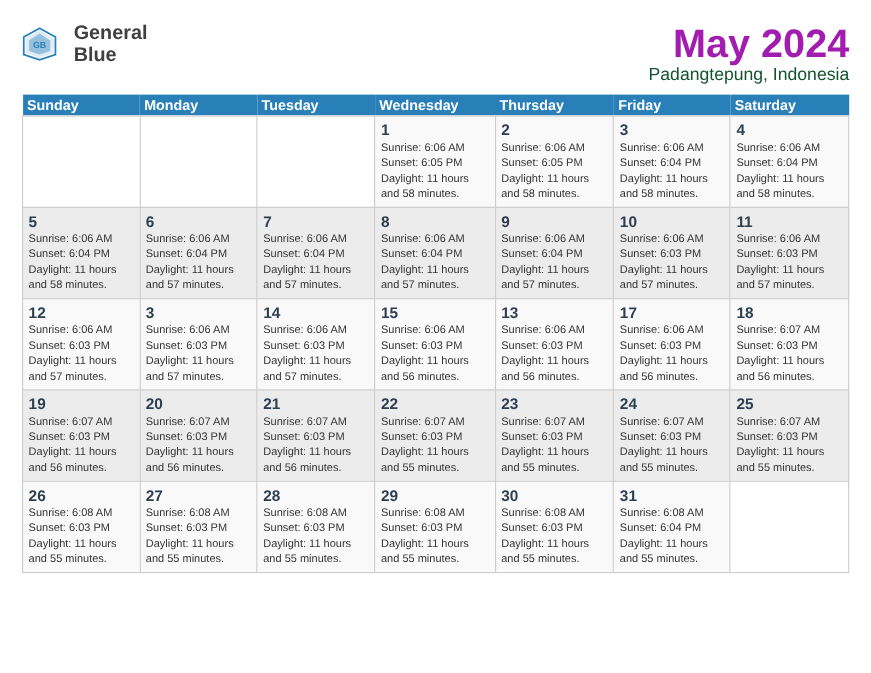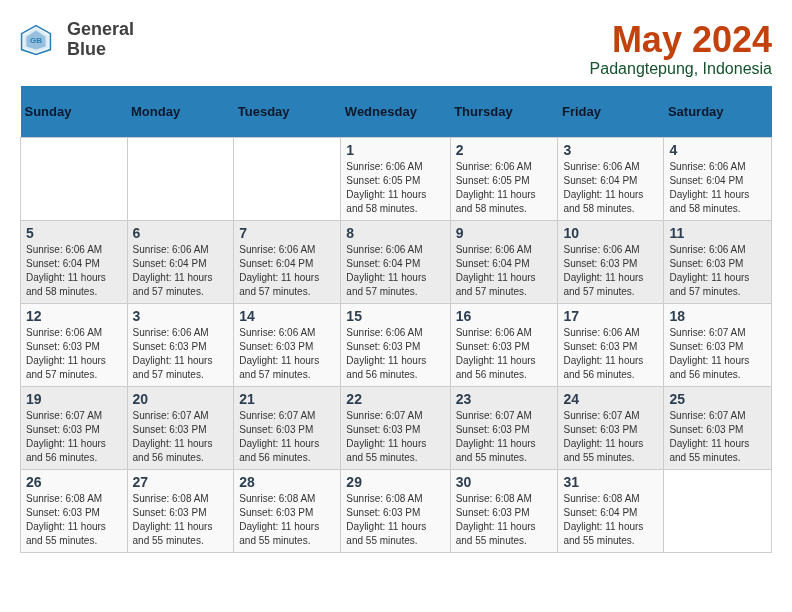--- a/index.html
+++ b/index.html
@@ -30,36 +30,36 @@
     .logo-icon {
       width: 32px;
       height: 32px;
     }
     .title-block {
       text-align: right;
     }
     .month-title {
       font-size: 36px;
       font-weight: bold;
-      color: #c2410c;
+      color: #a21caf;
       line-height: 1.1;
     }
     .location-title {
       font-size: 16px;
       color: #14532d;
     }
     table {
       width: 100%;
       border-collapse: collapse;
       font-size: 11px;
     }
     thead tr th {
       background-color: #2980b9;
-      color: #0f172a;
-      padding: 18px 4px;
+      color: #ffffff;
+      padding: 2px 4px;
       text-align: left;
       font-size: 13px;
       font-weight: bold;
     }
     tbody tr td {
       border: 1px solid #ccc;
       vertical-align: top;
       padding: 4px 5px;
       width: 113px;
       min-height: 80px;
@@ -229,21 +229,21 @@
 and 57 minutes.</div>
         </td>
         <td>
           <span class="day-number">15</span>
           <div class="day-info" style="white-space: pre-line;">Sunrise: 6:06 AM
 Sunset: 6:03 PM
 Daylight: 11 hours
 and 56 minutes.</div>
         </td>
         <td>
-          <span class="day-number">16</span>
+          <span class="day-number">13</span>
           <div class="day-info" style="white-space: pre-line;">Sunrise: 6:06 AM
 Sunset: 6:03 PM
 Daylight: 11 hours
 and 56 minutes.</div>
         </td>
         <td>
           <span class="day-number">17</span>
           <div class="day-info" style="white-space: pre-line;">Sunrise: 6:06 AM
 Sunset: 6:03 PM
 Daylight: 11 hours

